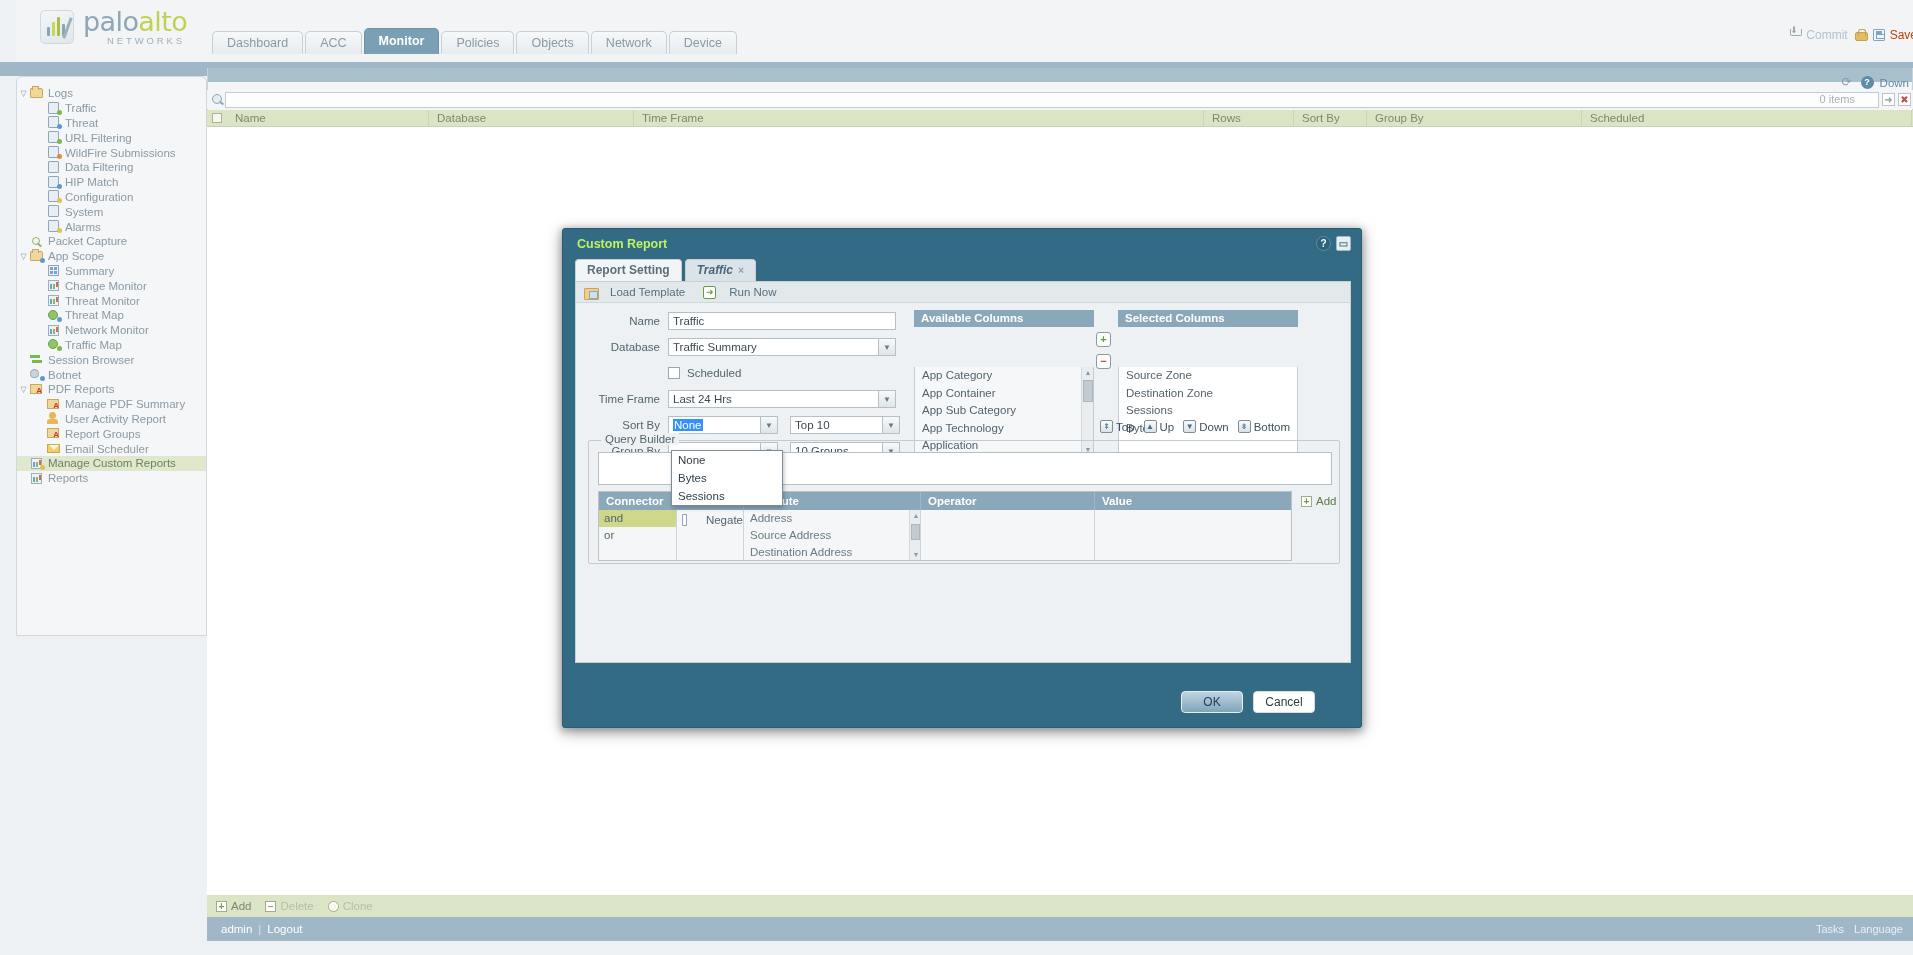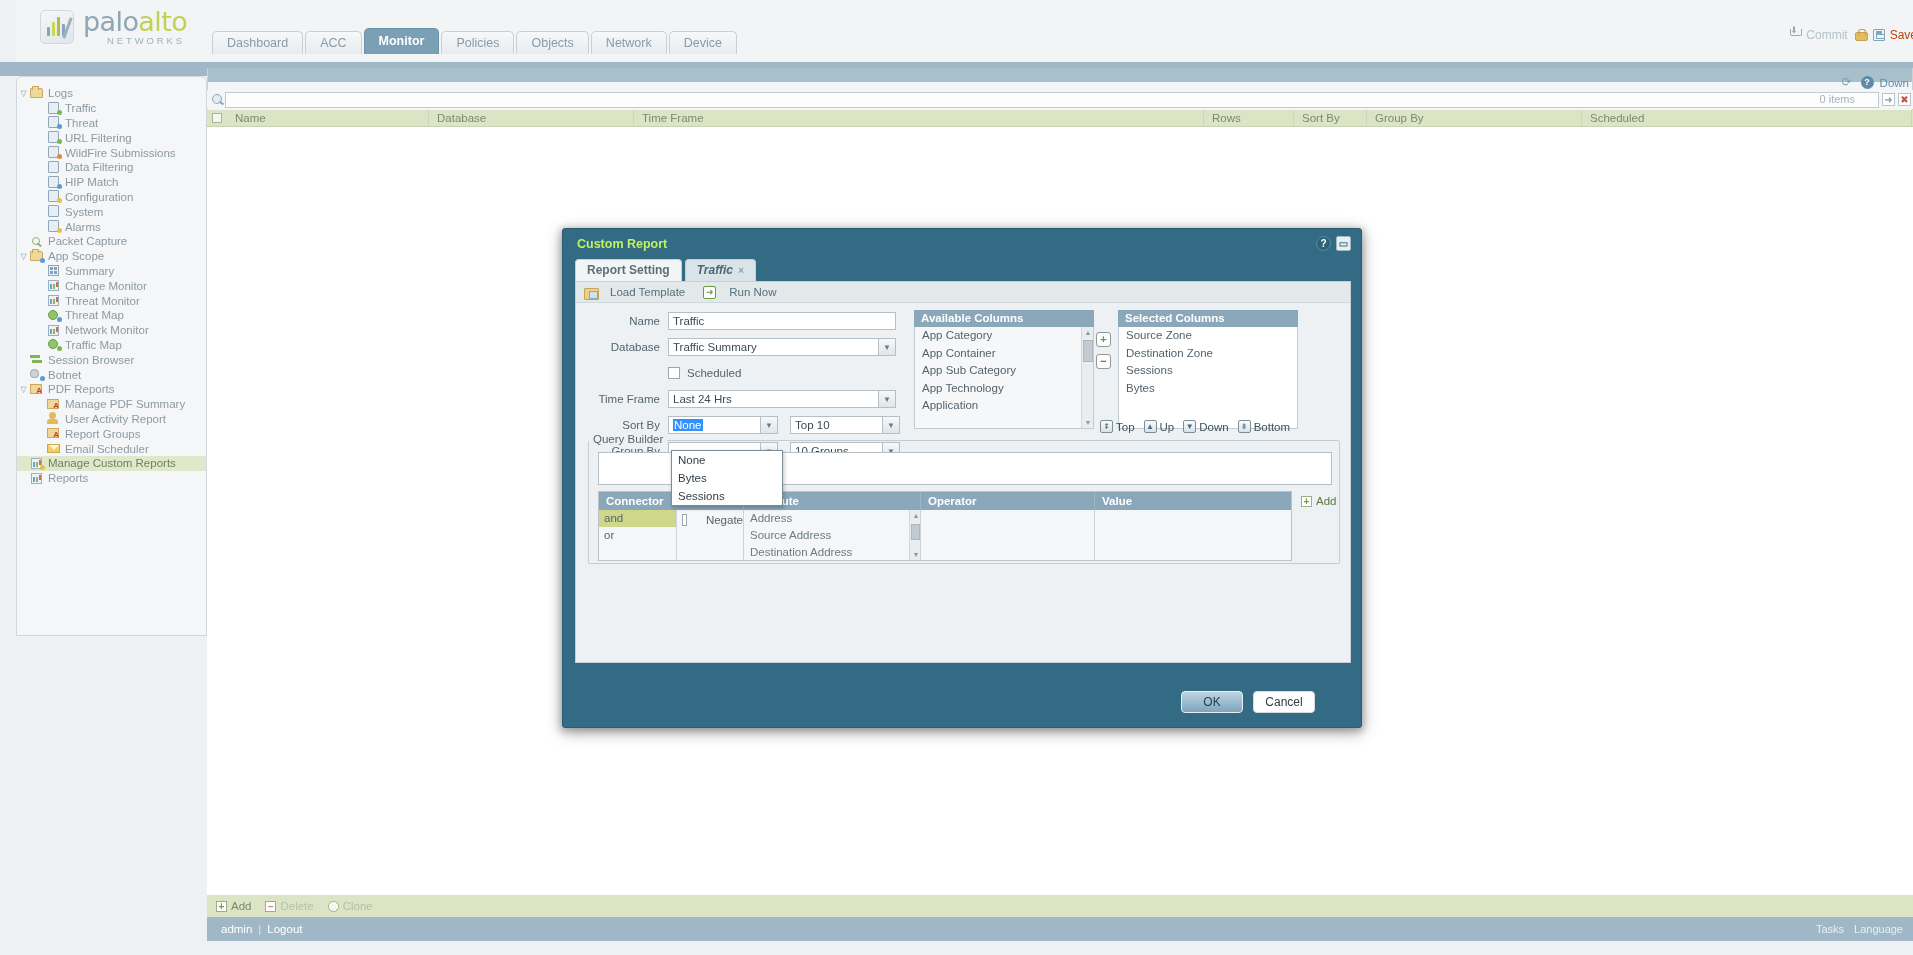--- a/index.html
+++ b/index.html
@@ -355,21 +355,21 @@
   }
 
   
   #cols-area { position:absolute; left:338px; top:28px; width:436px; }
   .colhdr {
     height:17px; line-height:17px; background:#8ba8bb; color:#ffffff;
     font-size:11.5px; font-weight:bold; padding-left:7px;
   }
   .collist {
     background:#f6f7f8; border:1px solid #c3ccd2; border-top:none;
-    height:102px; overflow:hidden; position:relative;
+    height:89px; overflow:hidden; position:relative;margin-top:40px;
   }
   .collist .citem {
     height:17.5px; line-height:17.5px; font-size:11.5px; color:#54636c;
     padding-left:7px; cursor:pointer; white-space:nowrap;
   }
   .scrollcol {
     position:absolute; right:0; top:0; width:12px; height:100%;
     background:#e9edef; border-left:1px solid #d2d9dd;
   }
   .scroll-arrow {
@@ -404,21 +404,21 @@
     display:inline-flex;align-items:center;justify-content:center;
     font-size:8px; color:#3f6f92;
   }
 
   
   #qb {
     position:absolute; left:12px; top:158px; width:752px; height:124px;
     border:1px solid #c3ccd2; border-radius:2px;
   }
   #qb-legend {
-    position:absolute; left:0; top:-8px; background:#eef1f3;
+    position:absolute; left:12px; top:-8px; background:#eef1f3;
     padding:0 4px; font-size:11.5px; color:#53646e;
   }
   #qb-textarea {
     position:absolute; left:9px; top:11px; width:734px; height:33px;
     background:#ffffff; border:1px solid #b4bfc6;
   }
   #qb-table {
     position:absolute; left:9px; top:50px; width:694px;
     border:1px solid #b9c3c9;
   }

